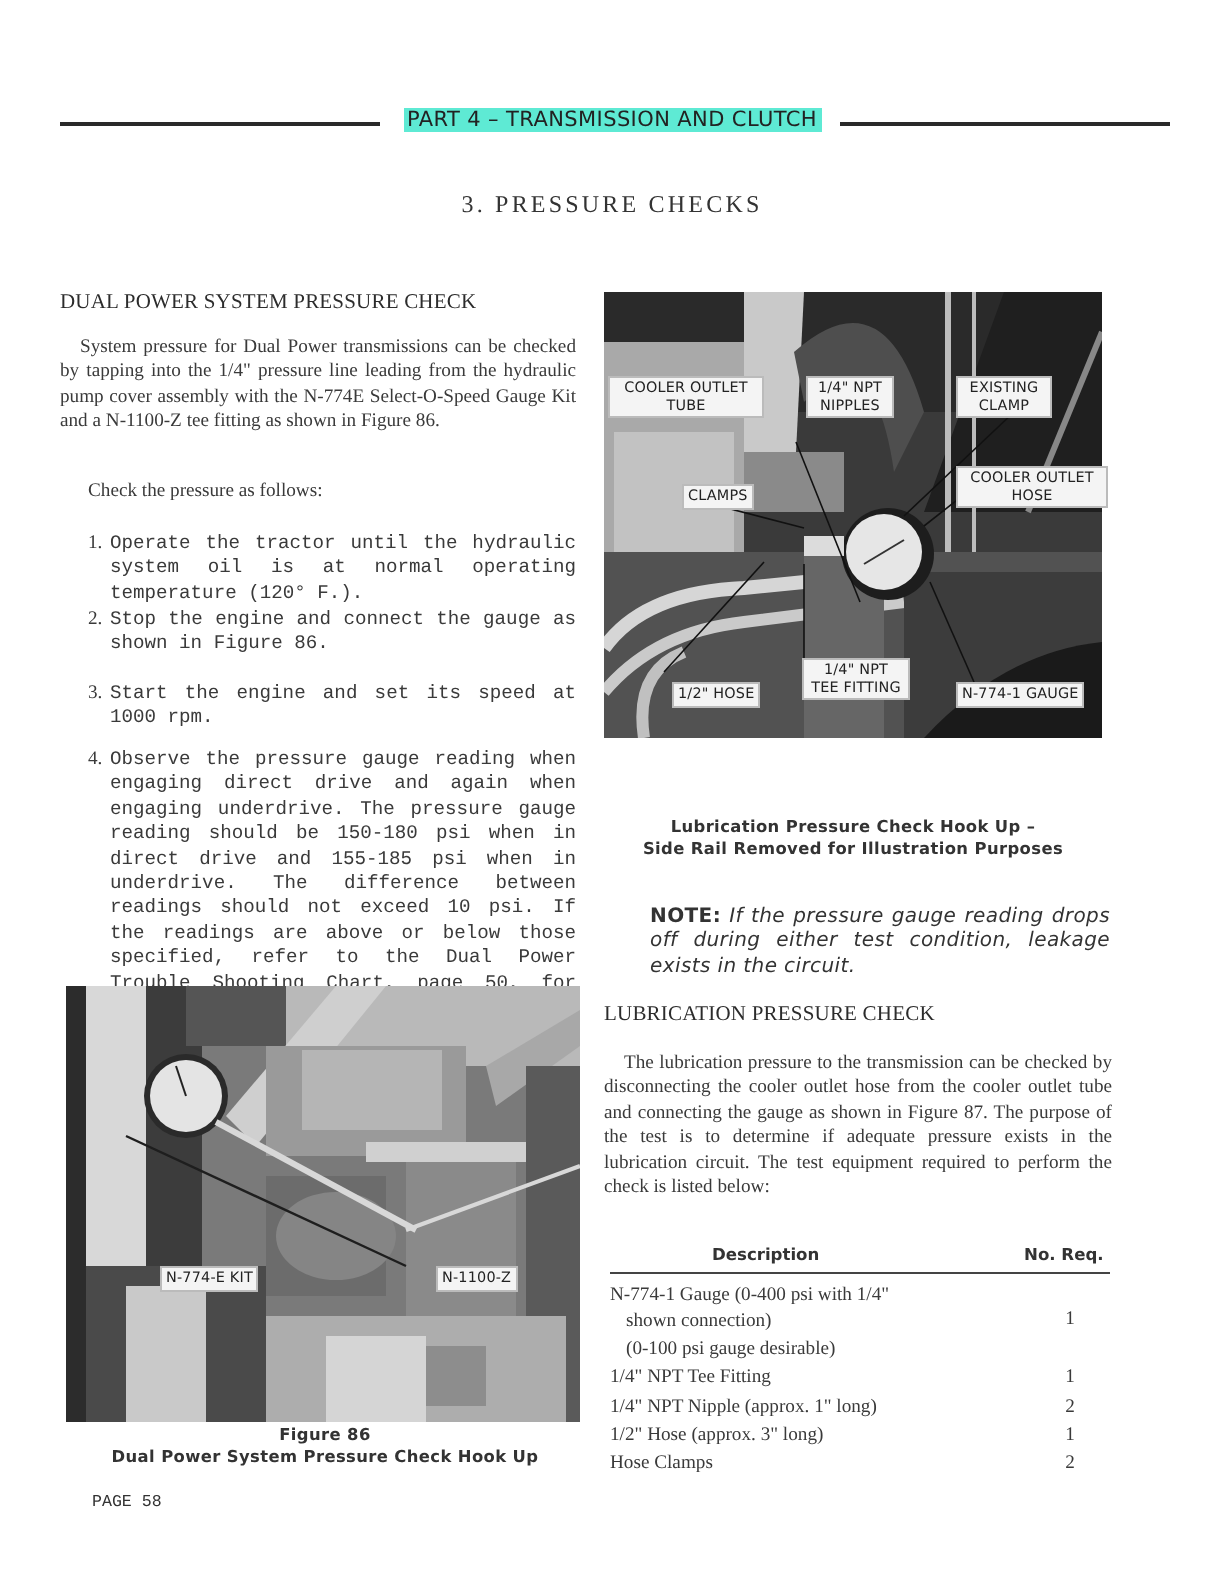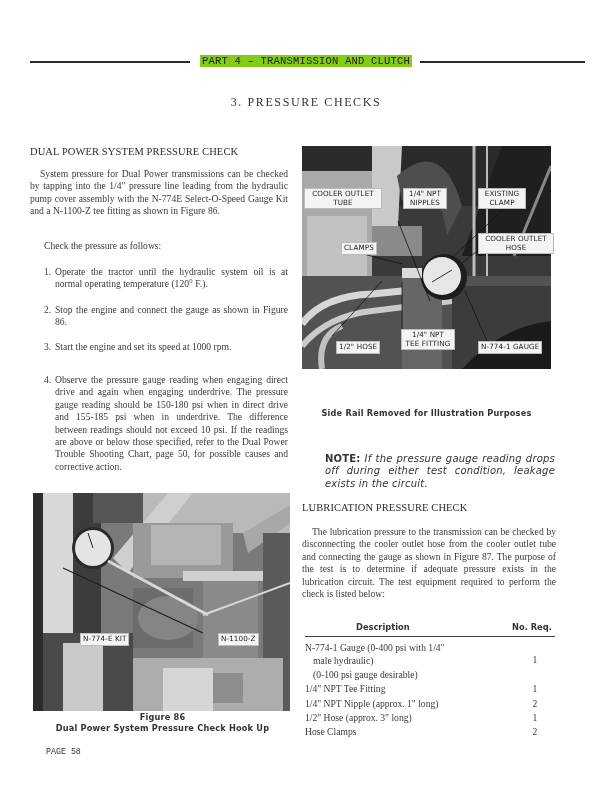--- a/index.html
+++ b/index.html
@@ -7,36 +7,36 @@
       width: 612px; height: 792px; background: #ffffff; position: relative; overflow: hidden;
       font-family: "DejaVu Serif", serif; color: #3a3a3a;
     }
     .abs { position: absolute; }
     
     .hdr-line { position: absolute; top: 61px; height: 1.5px; background: #2a2a2a; }
     .hdr-title {
       position: absolute; top: 54px; left: 0; width: 612px; text-align: center;
       font-family: "DejaVu Sans", sans-serif; font-size: 10.5px; letter-spacing: 0.2px; color: #222;
     }
-    .hdr-title span { background: #84cc16; padding: 0 2px; font-family: Liberation Mono, monospace; }
+    .hdr-title span { background: #5eead4; padding: 0 2px; }
     .section-title {
       position: absolute; top: 95px; left: 0; width: 612px; text-align: center;
       font-family: "Liberation Serif", serif; font-size: 12px; letter-spacing: 1.6px; color: #333;
     }
     .subhead {
       font-family: "Liberation Serif", serif; font-size: 10.5px; letter-spacing: 0.1px; color: #2c2c2c;
     }
     .body-text {
       font-family: "Liberation Serif", serif; font-size: 9.6px; line-height: 12.4px; color: #3a3a3a;
       text-align: justify;
     }
     .indent { text-indent: 10px; }
     .ol-item { position: absolute; font-family: "Liberation Serif", serif; font-size: 9.6px; line-height: 12.4px; color: #3a3a3a; text-align: justify; }
     .ol-item .num { position: absolute; left: 0; top: 0; }
-    .ol-item .txt { margin-left: 11px; }
+    .ol-item .txt { margin-left: 11px; font-family: Liberation Mono, monospace; }
     .caption {
       position: absolute; text-align: center; font-family: "DejaVu Sans", sans-serif; font-weight: bold;
       font-size: 8.2px; line-height: 10.5px; color: #333; letter-spacing: 0.2px;
     }
     .note {
       position: absolute; font-family: "DejaVu Sans", sans-serif; font-size: 10px; line-height: 12.3px; color: #333;
       text-align: justify; letter-spacing: 0.2px;
     }
     .note b { font-weight: bold; font-style: normal; }
     .note i { font-style: italic; }
@@ -161,38 +161,39 @@
 <div class="callout" style="left:304px; top:188px; width:72px;"><span>COOLER OUTLET TUBE</span></div>
 <div class="callout" style="left:403px; top:188px; width:38px;"><span>1/4" NPT NIPPLES</span></div>
 <div class="callout" style="left:478px; top:188px; width:42px;"><span>EXISTING CLAMP</span></div>
 <div class="callout" style="left:478px; top:233px; width:70px;"><span>COOLER OUTLET HOSE</span></div>
 <div class="callout" style="left:341px; top:242px;"><span>CLAMPS</span></div>
 <div class="callout" style="left:401px; top:329px; width:48px;"><span>1/4" NPT TEE FITTING</span></div>
 <div class="callout" style="left:336px; top:341px;"><span>1/2" HOSE</span></div>
 <div class="callout" style="left:478px; top:341px;text-align:right;"><span>N-774-1 GAUGE</span></div>
 
 <div class="caption" style="left:302px; top:408px; width:249px;">
+  <div>Lubrication Pressure Check Hook Up –</div>
   <div>Side Rail Removed for Illustration Purposes</div>
 </div>
 
 <div class="note" style="left:325px; top:453px; width:230px;">
   <b>NOTE:</b>
   <i>If the pressure gauge reading drops off during either test condition, leakage exists in the circuit.</i>
 </div>
 
 <div class="abs subhead" style="left:302px; top:502px;">LUBRICATION PRESSURE CHECK</div>
 <div class="abs body-text indent" style="left:302px; top:526px; width:254px;">The lubrication pressure to the transmission can be checked by disconnecting the cooler outlet hose from the cooler outlet tube and connecting the gauge as shown in Figure 87. The purpose of the test is to determine if adequate pressure exists in the lubrication circuit. The test equipment required to perform the check is listed below:</div>
 
 <div class="tbl-head" style="left:356px; top:622px;">Description</div>
 <div class="tbl-head" style="left:512px; top:622px;">No. Req.</div>
 <div class="tbl-rule" style="top:636px;"></div>
 
 <div class="tbl-desc" style="top:642px;">
   <div>N-774-1 Gauge (0-400 psi with 1/4"</div>
-  <div style="padding-left:8px;">male hydraulic)</div>
+  <div style="padding-left:8px;">shown connection)</div>
   <div style="padding-left:8px; margin-top:2px;">(0-100 psi gauge desirable)</div>
 </div>
 <div class="tbl-qty" style="top:654px;">1</div>
 
 <div class="tbl-desc" style="top:683px;">1/4" NPT Tee Fitting</div>
 <div class="tbl-qty" style="top:683px;">1</div>
 
 <div class="tbl-desc" style="top:698px;">1/4" NPT Nipple (approx. 1" long)</div>
 <div class="tbl-qty" style="top:698px;">2</div>
 

